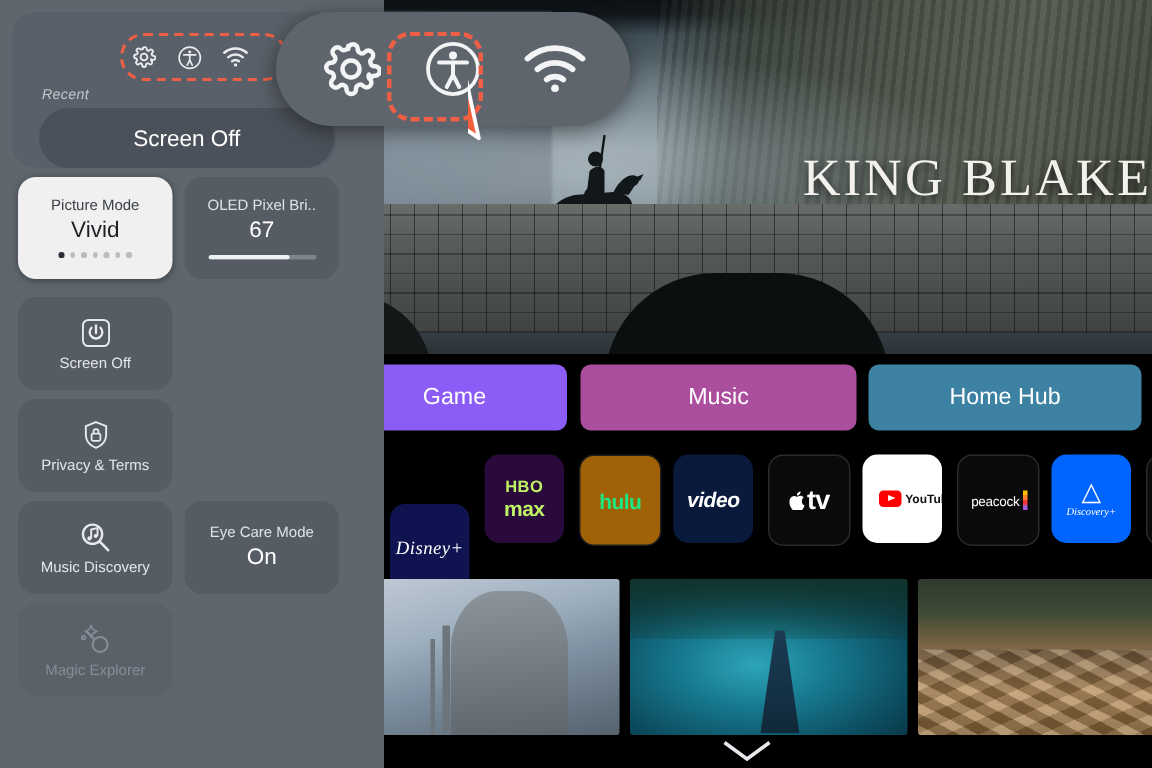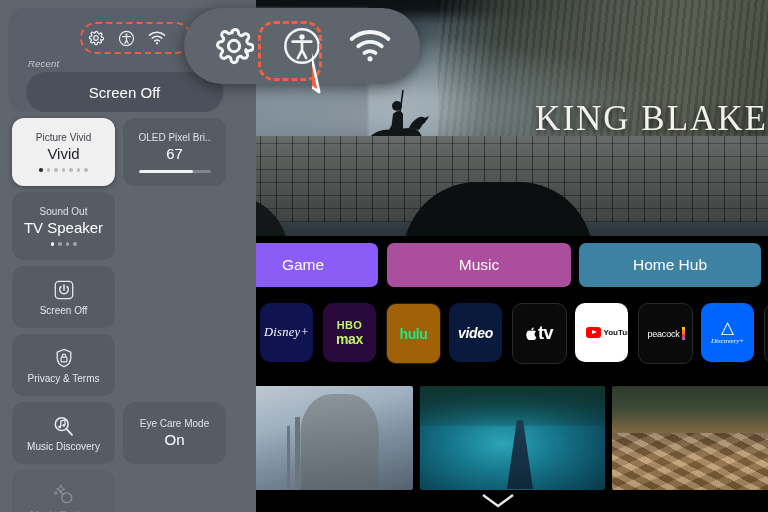--- a/index.html
+++ b/index.html
@@ -238,21 +238,21 @@
       </div>
 
     </div>
 
     <div class="app-row">
       <div class="app" style="left:-24px;width:48px;background:#1fa2db;">
         <div class="app-in">
             <span class="lg-prime">prime video</span>
           </div>
       </div>
-      <div class="app" style="left:32px;background:#0f1350;">
+      <div class="app" style="left:32px;background:#0f1350;margin-top:33px;">
         <div class="app-in">
             <span class="lg-disney">Disney+</span>
           </div>
       </div>
       <div class="app" style="left:95px;background:#2a0a3c;">
         <div class="app-in">
             <span class="lg-hbo">
           <span class="l1">HBO</span>
           <span class="l2">max</span>
         </span>
@@ -347,21 +347,21 @@
       <div class="recent-lbl">Recent</div>
       <div class="screen-off-pill">
         <span>Screen Off</span>
       </div>
     </div>
 
     <div class="tiles">
 
       <div class="trow">
         <div class="tile sel tall">
-          <span class="lbl">Picture Vivid</span>
+          <span class="lbl">Picture Mode</span>
           <span class="val">Vivid</span>
           <span class="dots">
             <i class="on"></i>
               <i></i>
               <i></i>
               <i></i>
               <i></i>
               <i></i>
               <i></i>
           </span>
@@ -369,30 +369,20 @@
         <div class="tile tall">
           <span class="lbl">OLED Pixel Bri..</span>
           <span class="val">67</span>
           <span class="bar">
               <span style="width:75%"></span>
             </span>
         </div>
       </div>
 
       <div class="trow">
-        <div class="tile tall">
-          <span class="lbl">Sound Out</span>
-          <span class="val">TV Speaker</span>
-          <span class="dots">
-            <i class="on"></i>
-              <i></i>
-              <i></i>
-              <i></i>
-          </span>
-        </div>
       </div>
 
       <div class="trow">
         <div class="tile">
           <span class="ic-tile">
             <svg width="22" height="22" viewBox="0 0 24 24">
               <rect x="2.5" y="2.5" width="19" height="19" rx="4" fill="none" stroke="currentColor" stroke-width="1.4"></rect>
               <path d="M12 6.5v5.5" stroke="currentColor" stroke-width="1.7" stroke-linecap="round"></path>
               <path d="M8.7 8.2a4.6 4.6 0 106.6 0" fill="none" stroke="currentColor" stroke-width="1.7" stroke-linecap="round"></path>
             </svg>

